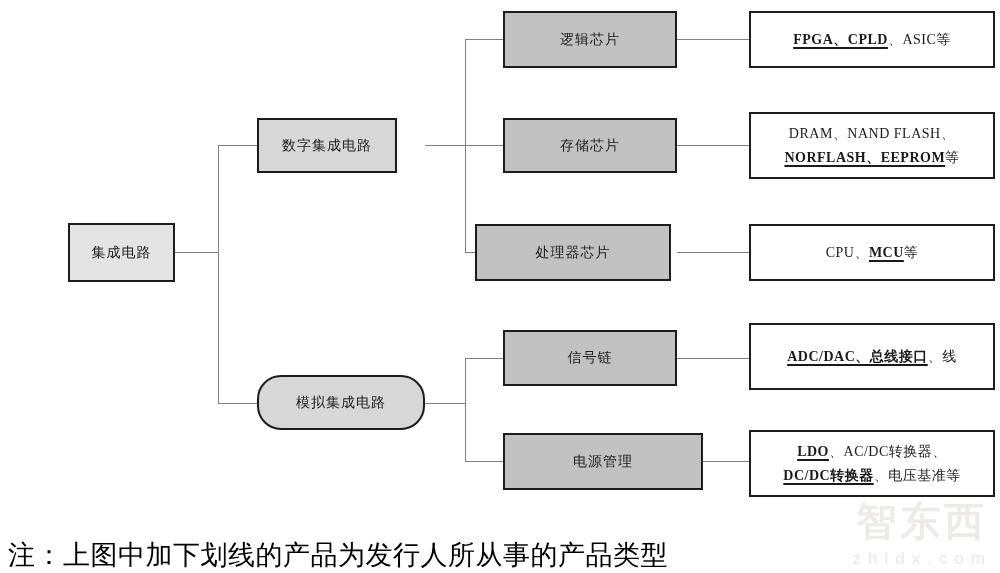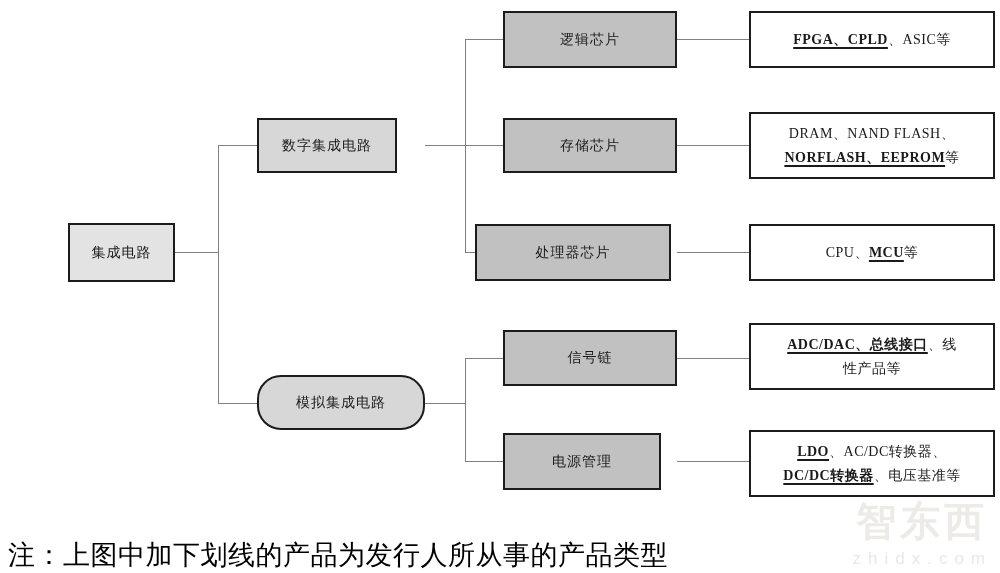--- a/index.html
+++ b/index.html
@@ -112,21 +112,21 @@
   </div>
   <div class="node lv3" style="left:503px;top:118px;width:174px;height:55px;">
     <span>存储芯片</span>
   </div>
   <div class="node lv3" style="left:475px;top:224px;width:196px;height:57px;">
     <span>处理器芯片</span>
   </div>
   <div class="node lv3" style="left:503px;top:330px;width:174px;height:56px;">
     <span>信号链</span>
   </div>
-  <div class="node lv3" style="left:503px;top:433px;width:158px;height:57px;text-align:center;">
+  <div class="node lv3" style="left:503px;top:433px;width:200px;height:57px;text-align:center;">
     <span>电源管理</span>
   </div>
 
   <div class="node leaf" style="left:749px;top:11px;width:246px;height:57px;">
     <div>
         <div><span class="u">FPGA、CPLD</span><span>、ASIC等</span></div>
       </div>
   </div>
   <div class="node leaf" style="left:749px;top:112px;width:246px;height:67px;">
     <div>
@@ -135,21 +135,20 @@
       </div>
   </div>
   <div class="node leaf" style="left:749px;top:224px;width:246px;height:57px;">
     <div>
         <div><span>CPU、</span><span class="u">MCU</span><span>等</span></div>
       </div>
   </div>
   <div class="node leaf" style="left:749px;top:323px;width:246px;height:67px;">
     <div>
         <div><span class="u">ADC/DAC、总线接口</span><span>、线</span></div>
-        <div><span>性产品等</span></div>
       </div>
   </div>
   <div class="node leaf" style="left:749px;top:430px;width:246px;height:67px;">
     <div>
         <div><span class="u">LDO</span><span>、AC/DC转换器、</span></div>
         <div><span class="u">DC/DC转换器</span><span>、电压基准等</span></div>
       </div>
   </div>
 
   <div class="note">注：上图中加下划线的产品为发行人所从事的产品类型</div>

